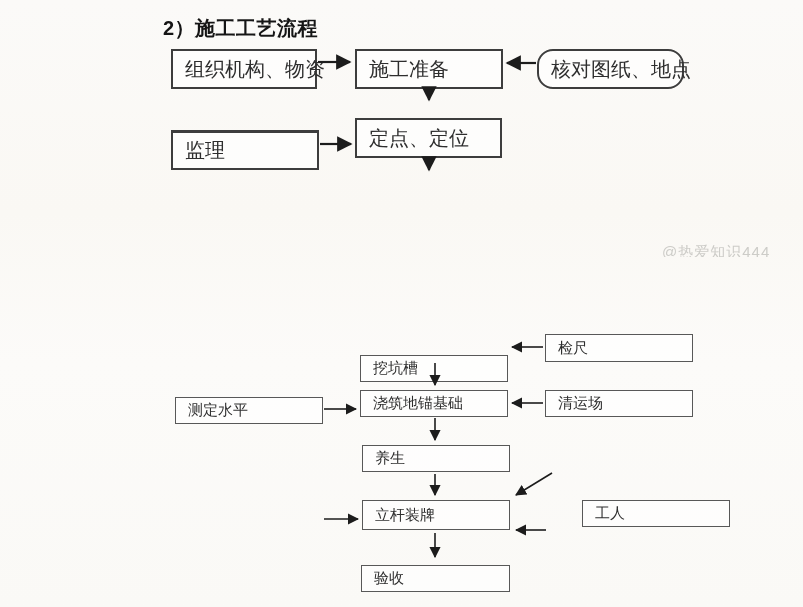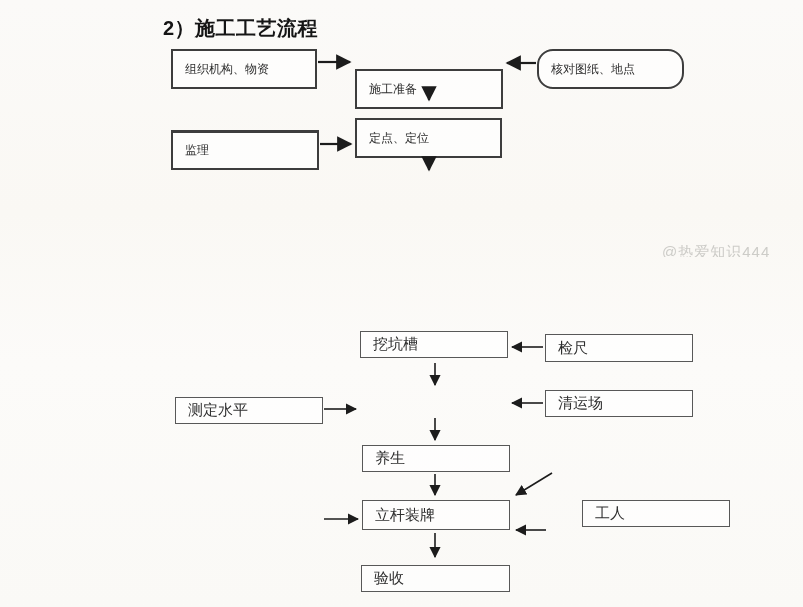--- a/index.html
+++ b/index.html
@@ -18,28 +18,28 @@
     font-family:"Liberation Sans","DejaVu Sans",sans-serif;
     font-weight:bold;font-size:20px;color:#151515;letter-spacing:.5px;
   }
   .node{
     position:absolute;box-sizing:border-box;
     display:flex;align-items:center;
     padding-left:12px;color:#2e2e2e;
     background:rgba(255,255,255,.65);
     white-space:nowrap;
   }
-  .t{border:2px solid #3d3d3d;font-size:12px;height:40px;width:148px;}
+  .t{border:2px solid #3d3d3d;font-size:20px;height:40px;width:148px;}
   .b{border:1px solid #585858;font-size:15px;height:27px;width:148px;}
   #n-org{left:171px;top:49px;width:146px;}
-  #n-prep{left:355px;top:49px;margin-top:20px;}
+  #n-prep{left:355px;top:49px;}
   #n-check{left:537px;top:49px;width:147px;border-radius:16px;}
   #n-sup{left:171px;top:130px;border-top-width:3px;}
   #n-pos{left:355px;top:118px;width:147px;}
-  #n-dig{left:360px;top:331px;font-family:Liberation Serif, serif;}
+  #n-dig{left:360px;top:355px;font-family:Liberation Serif, serif;}
   #n-gauge{left:545px;top:334px;height:28px;}
   #n-level{left:175px;top:397px;border-width:1.5px;}
   #n-anchor{left:360px;top:390px;}
   #n-clear{left:545px;top:390px;}
   #n-cure{left:362px;top:445px;}
   #n-arr{left:547px;top:445px;}
   #n-crane{left:175px;top:498px;border-width:1.5px;}
   #n-pole{left:362px;top:500px;height:30px;}
   #n-worker{left:547px;top:500px;margin-left:35px;}
   #n-acc{left:361px;top:565px;width:149px;}
@@ -65,20 +65,21 @@
   <div class="node t" id="n-prep">施工准备</div>
   <div class="node t" id="n-check">核对图纸、地点</div>
   <div class="node t" id="n-sup">监理</div>
   <div class="node t" id="n-pos">定点、定位</div>
 
   <div class="watermark">@热爱知识444</div>
 
   <div class="node b" id="n-dig">挖坑槽</div>
   <div class="node b" id="n-gauge">检尺</div>
   <div class="node b" id="n-level">测定水平</div>
+  <div class="node b" id="n-anchor">浇筑地锚基础</div>
   <div class="node b" id="n-clear">清运场</div>
   <div class="node b" id="n-cure">养生</div>
   <div class="node b" id="n-pole">立杆装牌</div>
   <div class="node b" id="n-worker">工人</div>
   <div class="node b" id="n-acc">验收</div>
 
   <svg class="arrows" width="803" height="607" viewBox="0 0 803 607">
     <defs>
       <marker id="ah" viewBox="0 0 10 10" refX="9" refY="5" markerWidth="7" markerHeight="7" orient="auto-start-reverse">
         <path d="M0,0 L10,5 L0,10 z" fill="#1c1c1c"></path>

